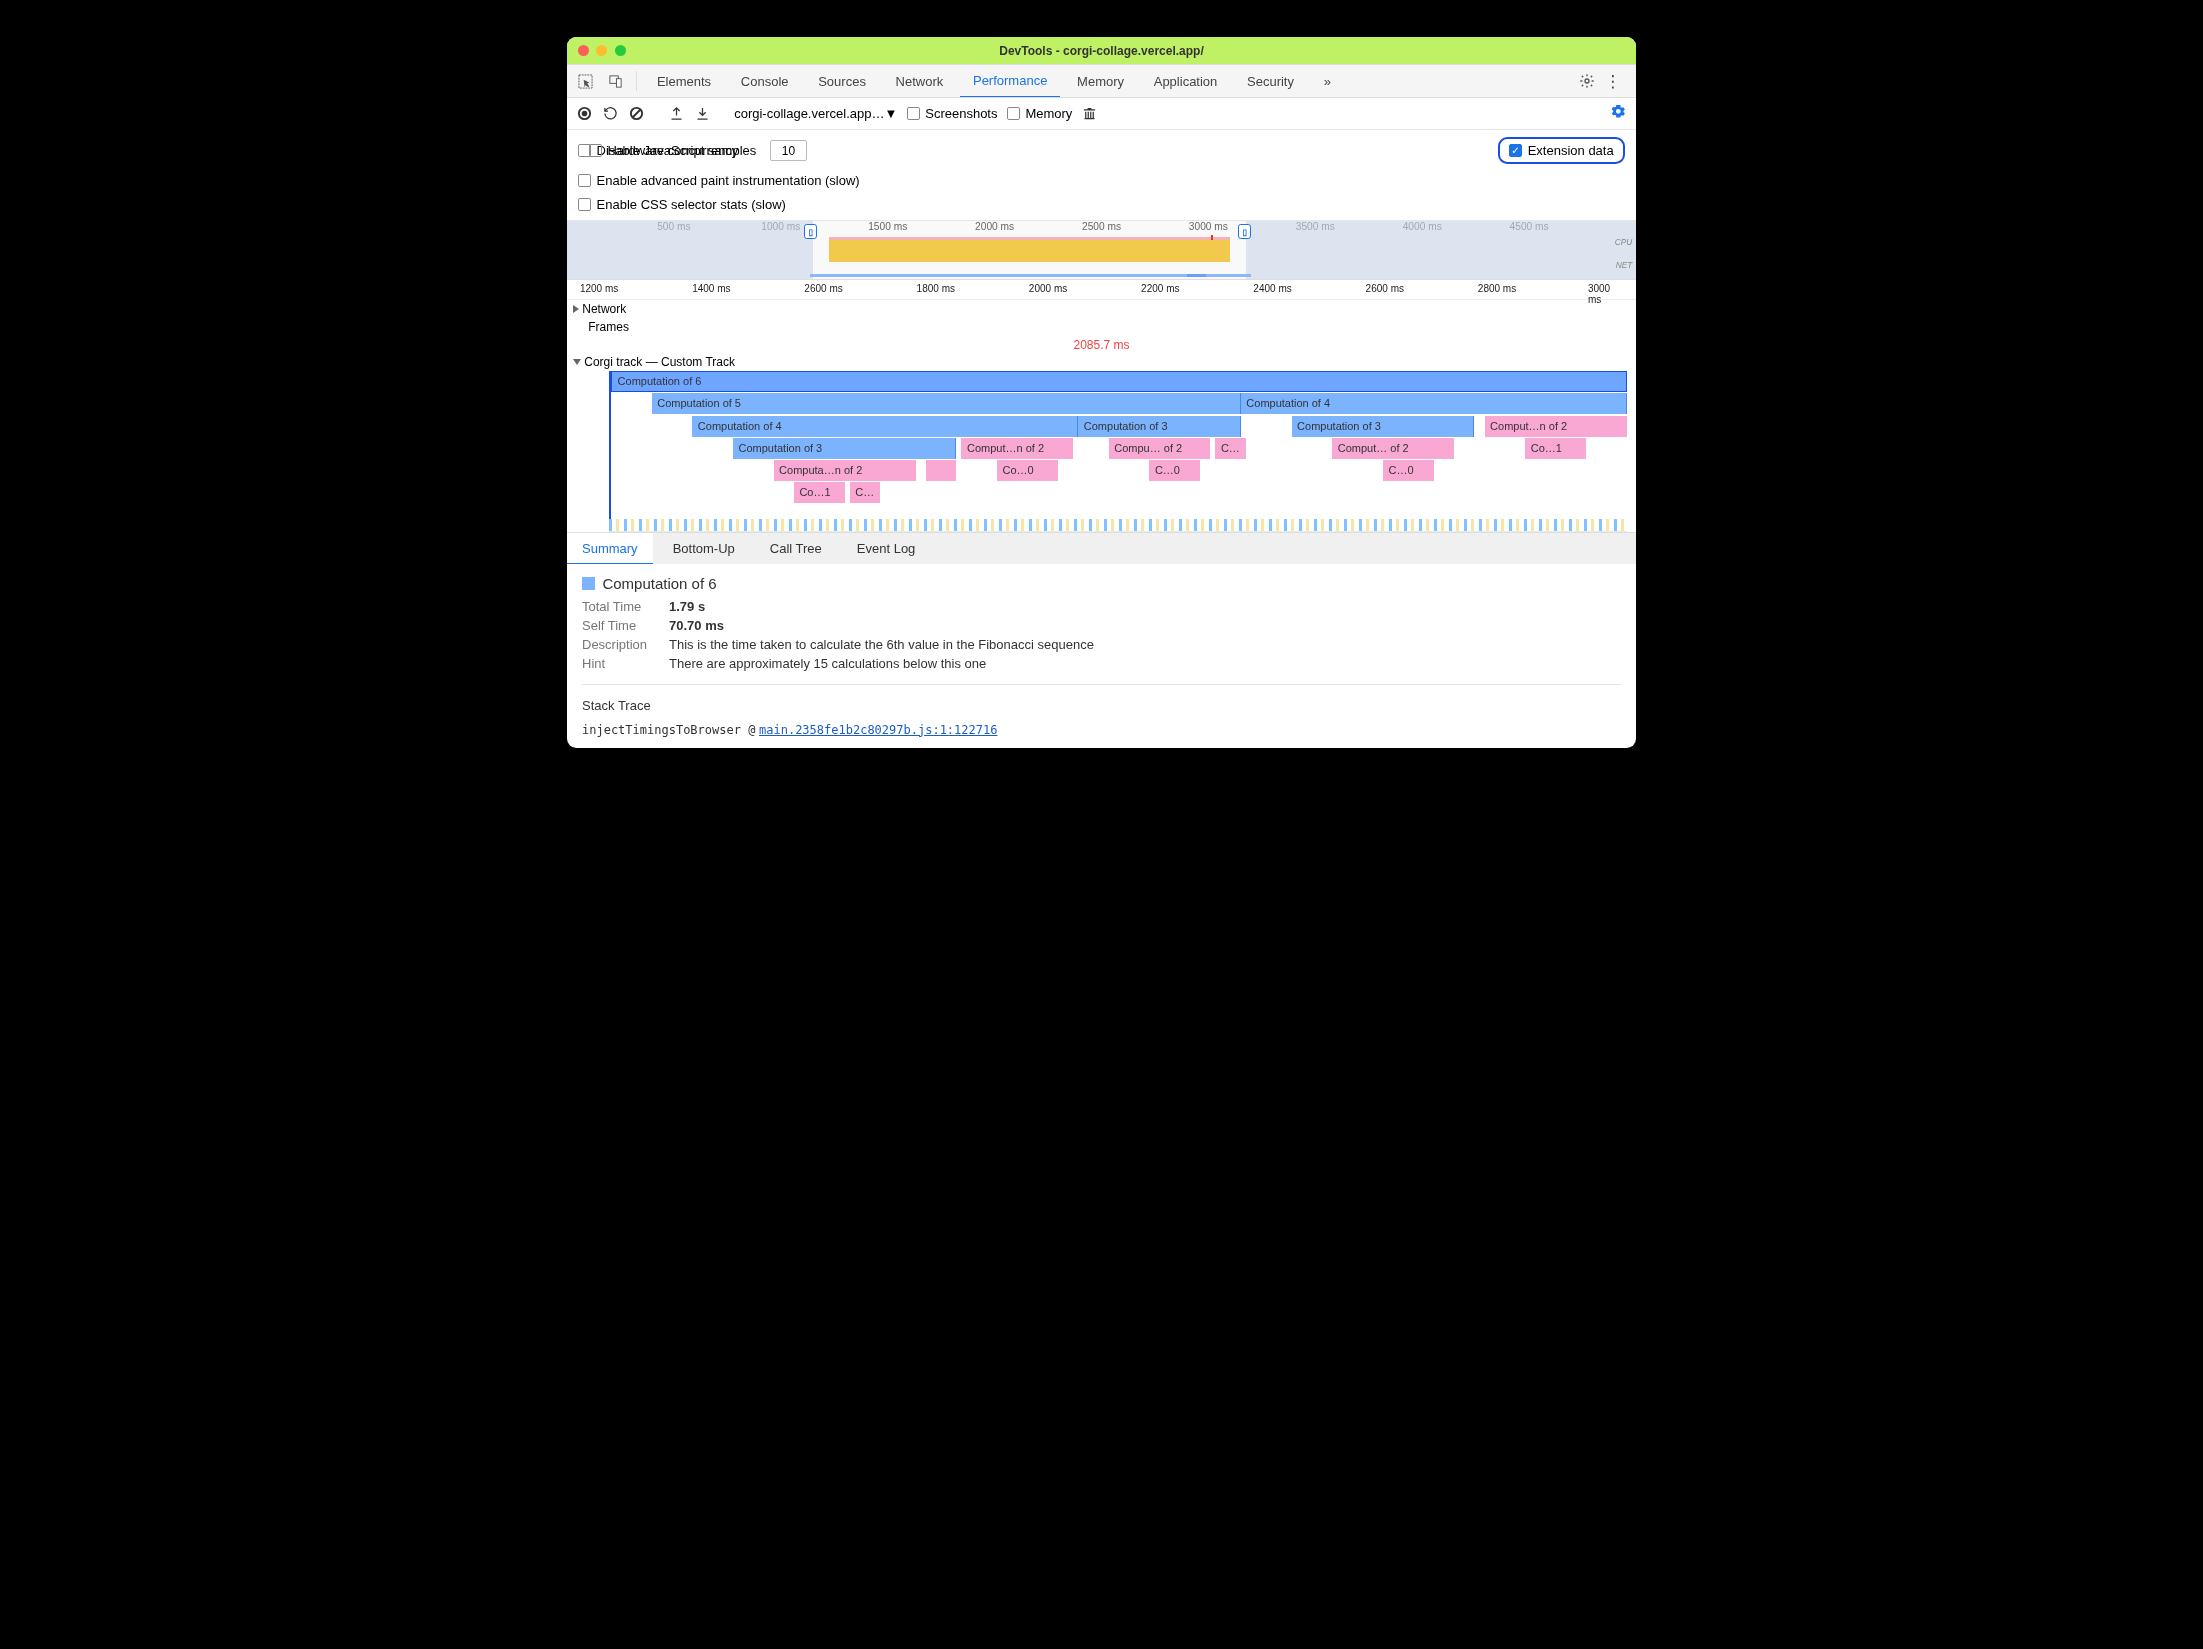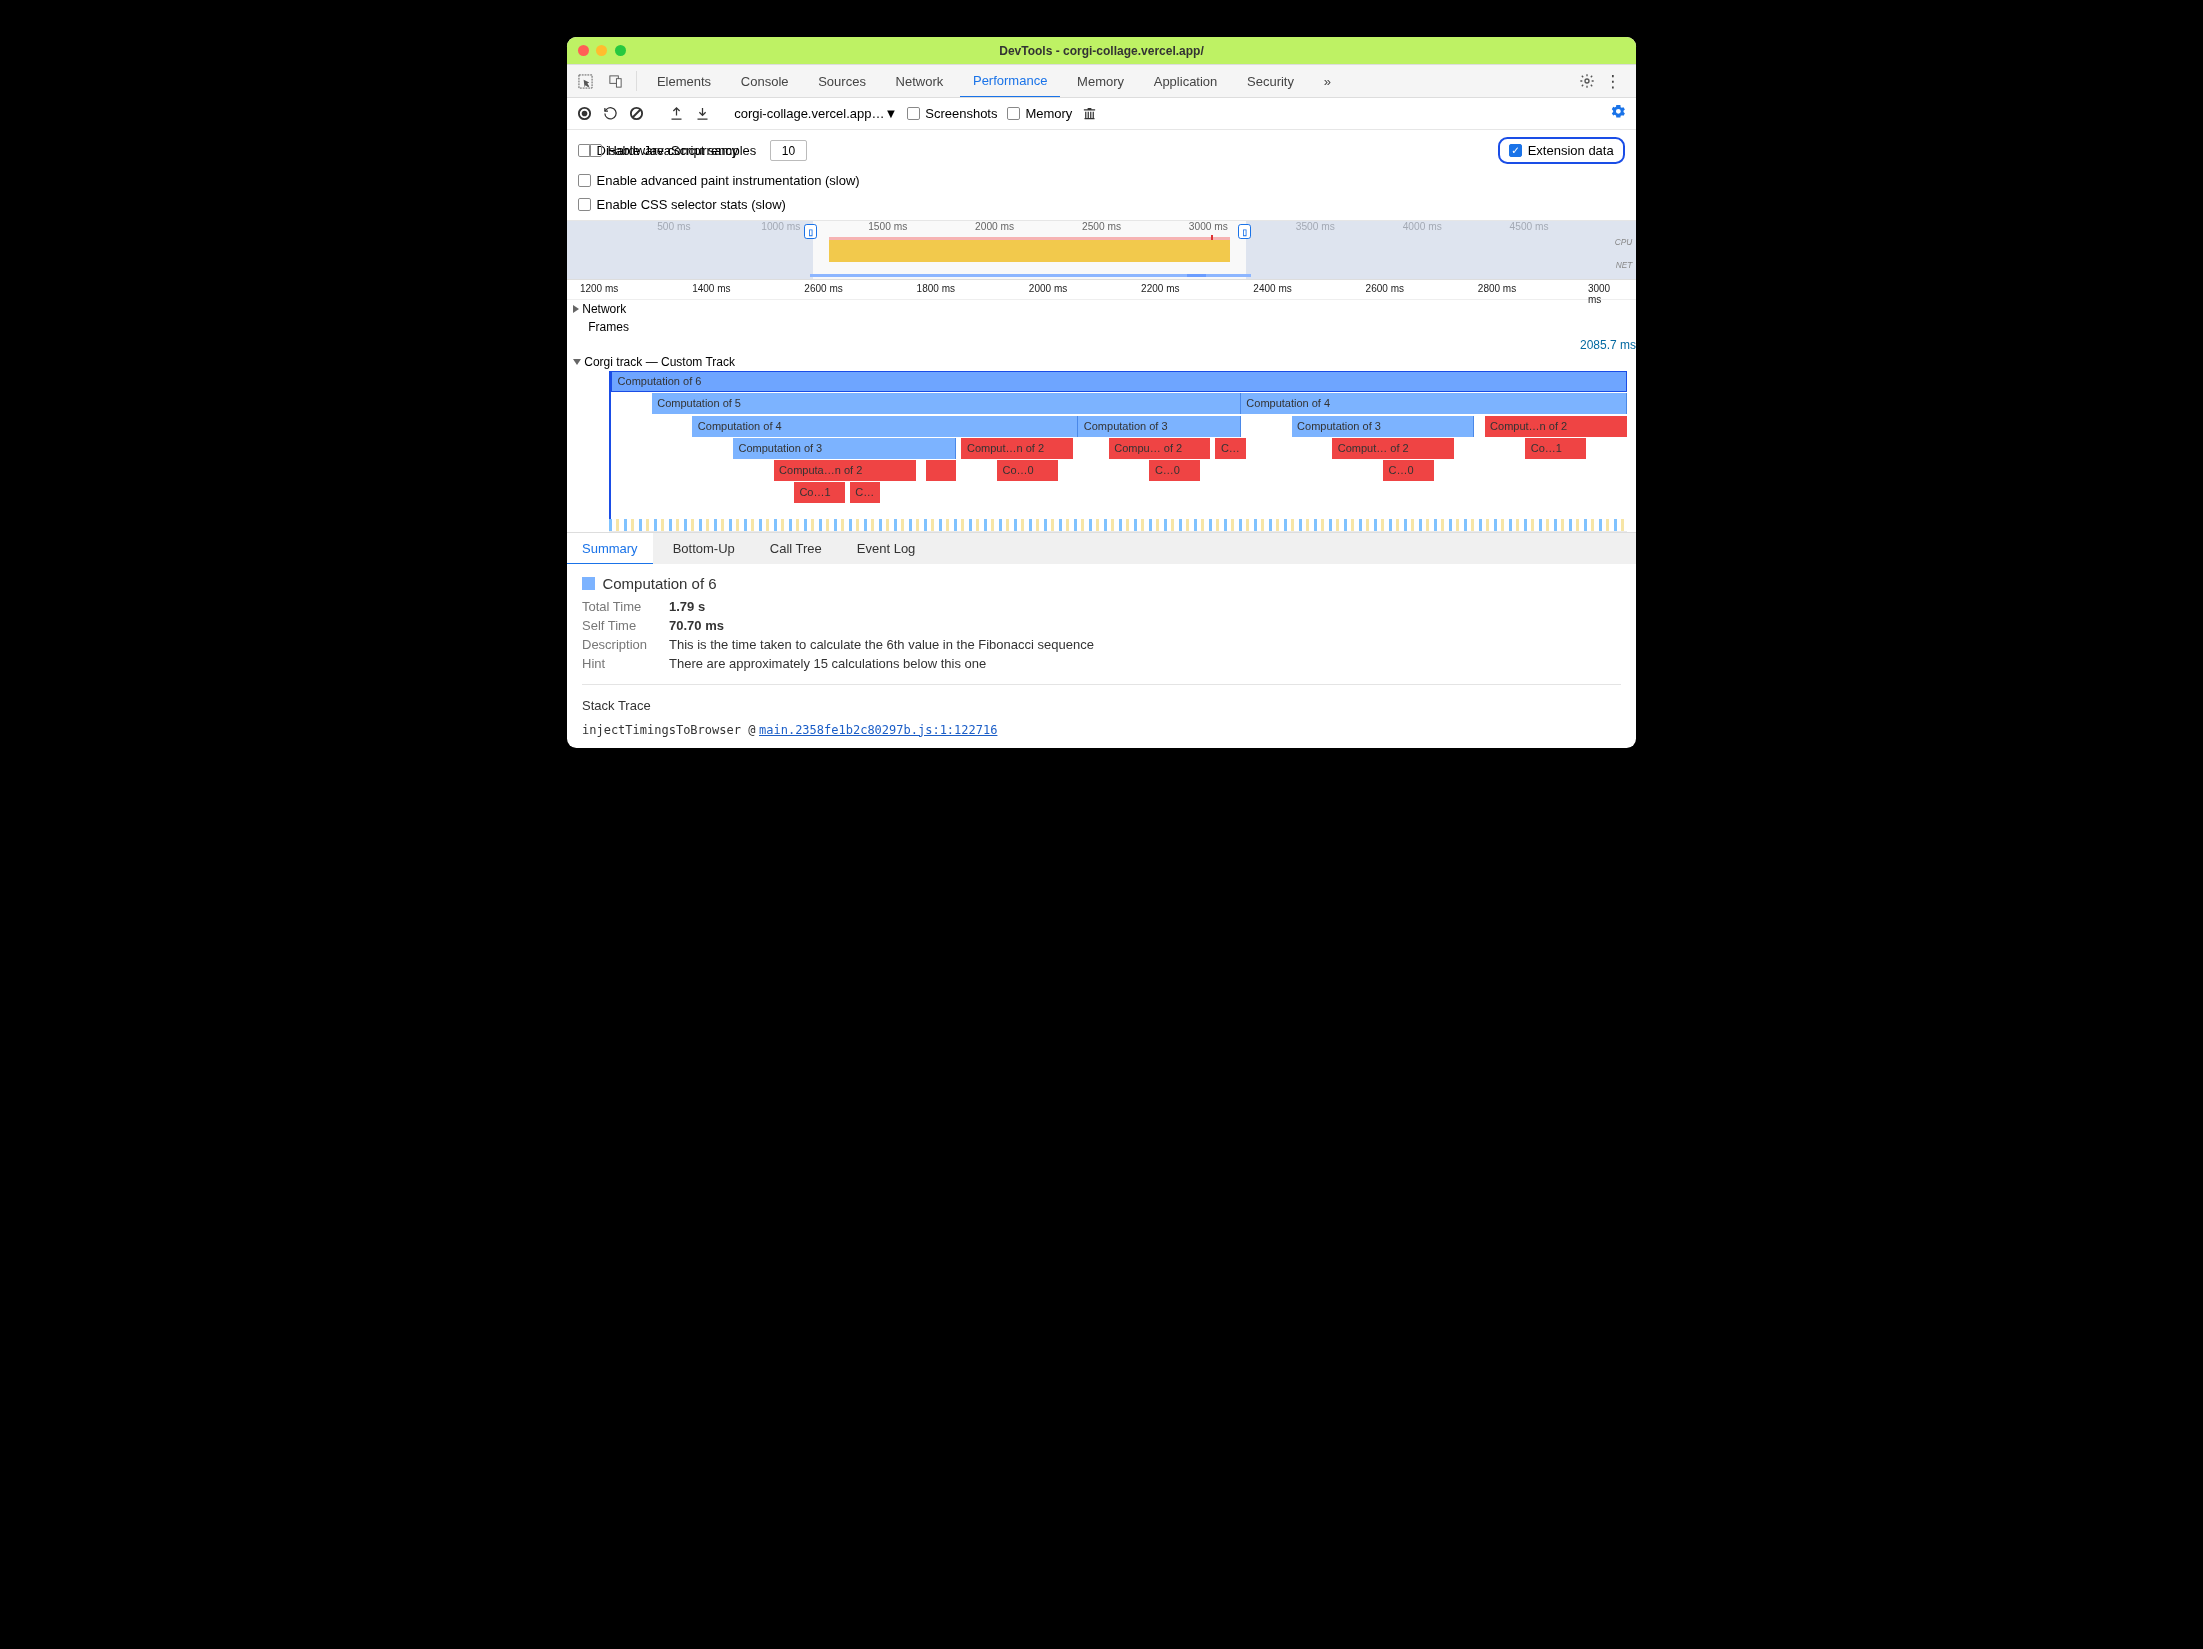--- a/index.html
+++ b/index.html
@@ -43,28 +43,28 @@
 
   .main-ruler { height:20.4px; border-bottom:0.9px solid #eee; position:relative; font-size:10px; color:#222; }
   .main-ruler span { position:absolute; transform:translateX(-50%); top:2.8px; }
 
   .tracks { position:relative; }
   .track-row { display:flex; flex-direction:column; font-size:12px; }
   .track-head { padding: 1.9px 5.6px; display:flex; align-items:center; gap:3.7px; font-size:12px; }
   .tog { width:0; height:0; border-style:solid; display:inline-block; }
   .tog.right { border-width:4.6px 0 4.6px 6.5px; border-color:transparent transparent transparent #666; }
   .tog.down { border-width:6.5px 4.6px 0 4.6px; border-color:#666 transparent transparent transparent; }
-  .frames-val { text-align:right; font-size:12px; color:#0369a1; padding:1.9px 0; }
+  .frames-val { text-align:center; font-size:12px; color:#ef4444; padding:1.9px 0; }
   .interactions-strip { background:#f2d56a; height:16.7px; }
 
   .flamearea { position:relative; height: 148px; margin-left: 42px; margin-right: 9.3px; border-left:2.8px solid #1a4de6; }
   .flame { position:absolute; height:20.4px; font-size:11px; color:#333; display:flex; align-items:center; padding-left:5.6px; overflow:hidden; white-space:nowrap; }
   .flame.sel { background:#6ea5ff; border:1.9px solid #1a4de6; }
   .flame.norm { background:#7cb3ff; border-right:0.9px solid #4a88e8; }
-  .flame.light { background:#ef4444; }
+  .flame.light { background:#f9a8d4; }
 
   .thin-strip { height:13px; margin:0 9.3px 0 42px; background: repeating-linear-gradient(90deg, #2b9bff 0 2.8px, transparent 2.8px 7.4px, #f2d56a 7.4px 10.2px, transparent 10.2px 15px); opacity:.6; border-bottom:0.9px solid #ddd; }
 
   .detail-tabs { display:flex; gap:5px; border-top:0.9px solid #ddd; background:#f0f0f0; }
   .dtab { padding:7.4px 15px; font-size:13px; color:#333; cursor:pointer; }
   .dtab.active { color:#1a73e8; border-bottom:1.9px solid #1a73e8; background:#fff; }
 
   .details { padding: 11px 15px; font-size:13px; color:#333; }
   .det-title { display:flex; align-items:center; gap:7.4px; font-size:15px; margin-bottom:7.4px; }
   .sq { width:13px; height:13px; background:#7cb3ff; }

